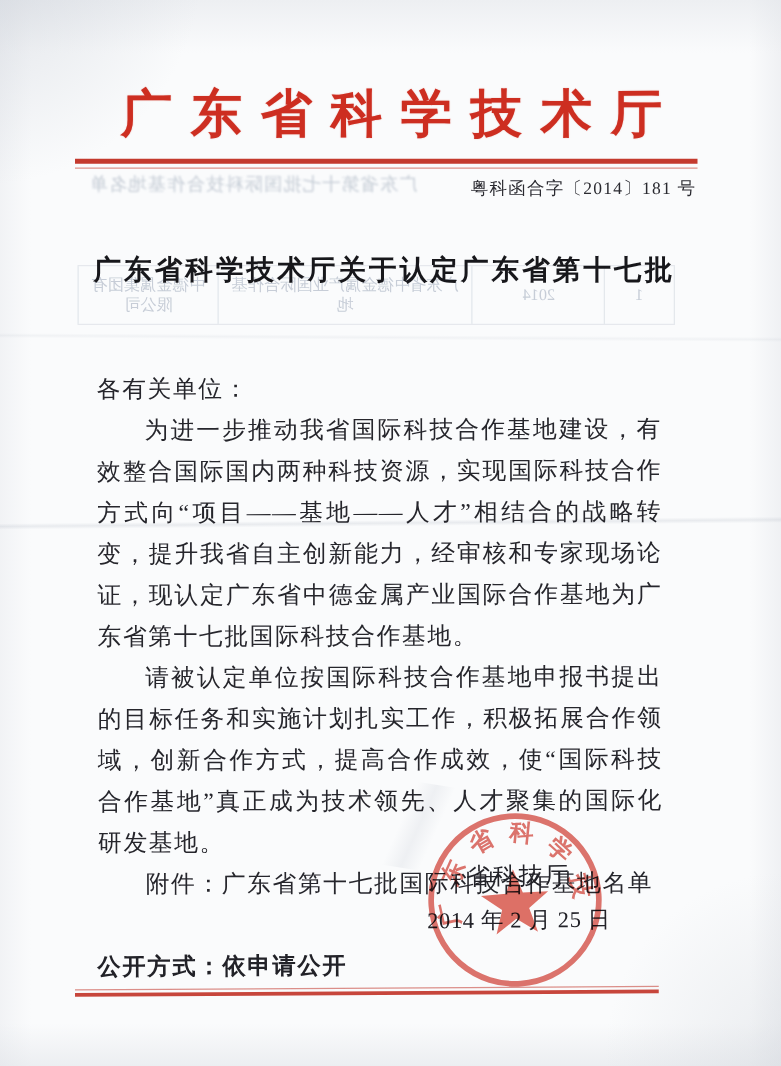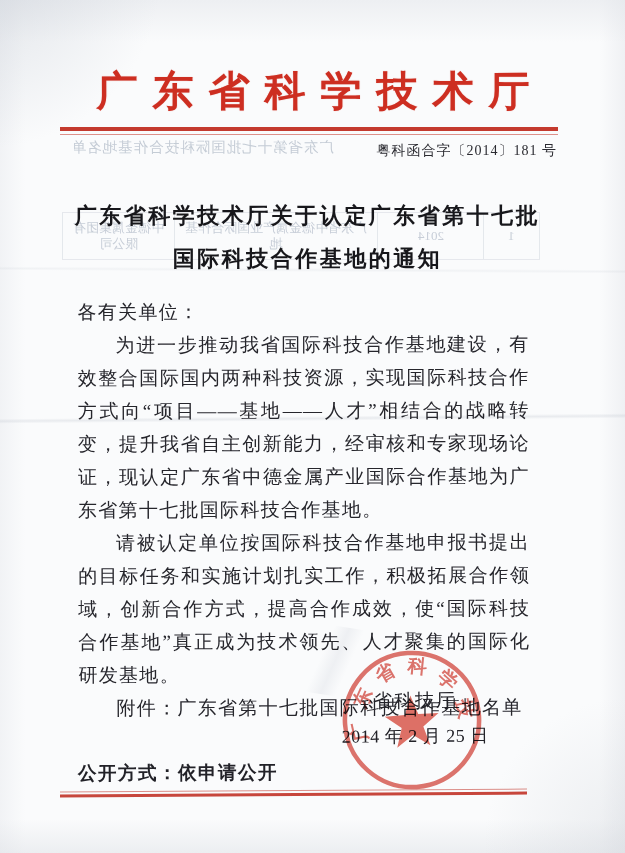--- a/index.html
+++ b/index.html
@@ -109,21 +109,20 @@
   </div>
 
   <div class="agency">广东省科学技术厅</div>
   <div class="rule-top-thick"></div>
   <div class="rule-top-thin"></div>
 
   <div class="doc-number">粤科函合字〔2014〕181 号</div>
 
   <div class="doc-title">
     <div>广东省科学技术厅关于认定广东省第十七批</div>
-    <div>国际科技合作基地的通知</div>
   </div>
 
   <div class="body-block">
     <p>各有关单位：</p>
     <p class="indent">为进一步推动我省国际科技合作基地建设，有效整合国际国内两种科技资源，实现国际科技合作方式向“项目——基地——人才”相结合的战略转变，提升我省自主创新能力，经审核和专家现场论证，现认定广东省中德金属产业国际合作基地为广东省第十七批国际科技合作基地。</p>
     <p class="indent">请被认定单位按国际科技合作基地申报书提出的目标任务和实施计划扎实工作，积极拓展合作领域，创新合作方式，提高合作成效，使“国际科技合作基地”真正成为技术领先、人才聚集的国际化研发基地。</p>
     <p class="indent">附件：广东省第十七批国际科技合作基地名单</p>
   </div>
 
   <div class="sign-block">

